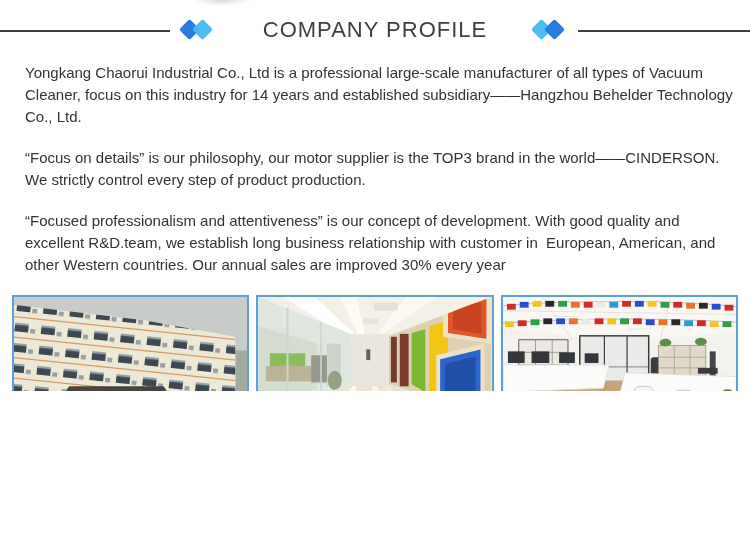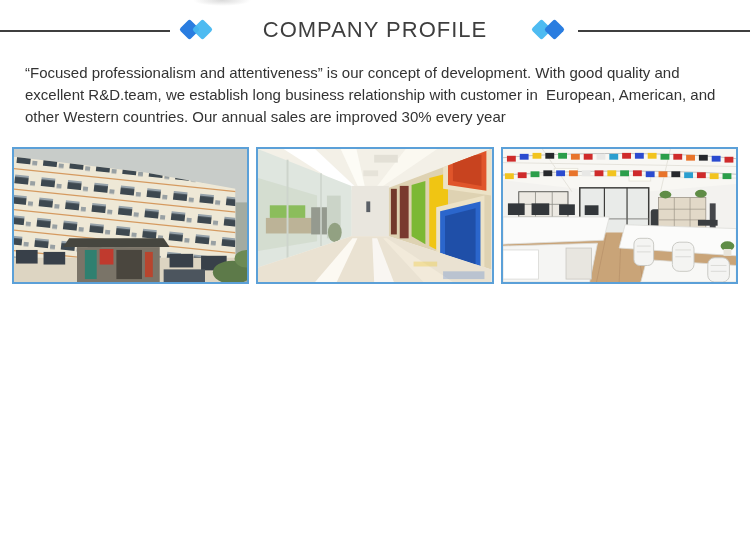--- a/index.html
+++ b/index.html
@@ -54,20 +54,22 @@
     </span>
     <h1 class="title">COMPANY PROFILE</h1>
     <span class="dpair dpair-r">
       <i class="dia light"></i>
       <i class="dia dark"></i>
     </span>
     <span class="rule rule-r"></span>
   </header>
 
   <main class="body-text">
+    <p class="para">Yongkang Chaorui Industrial Co., Ltd is a professional large-scale manufacturer of all types of Vacuum Cleaner, focus on this industry for 14 years and established subsidiary——Hangzhou Behelder Technology Co., Ltd.</p>
+    <p class="para">“Focus on details” is our philosophy, our motor supplier is the TOP3 brand in the world——CINDERSON. We strictly control every step of product production.</p>
     <p class="para">“Focused professionalism and attentiveness” is our concept of development. With good quality and excellent R&amp;D.team, we establish long business relationship with customer in  European, American, and other Western countries. Our annual sales are improved 30% every year</p>
   </main>
 
   <div class="photos">
 
     <figure class="photo" role="img" aria-label="Company factory building exterior">
       <svg viewBox="0 0 237 137" preserveAspectRatio="none">
         <defs>
           <pattern id="p1win" width="27" height="21" patternUnits="userSpaceOnUse">
             <rect x="4" y="5" width="14" height="9" fill="#3d4850"></rect>

